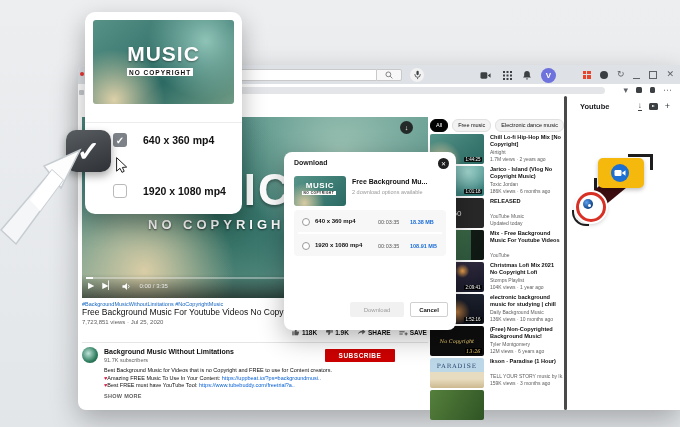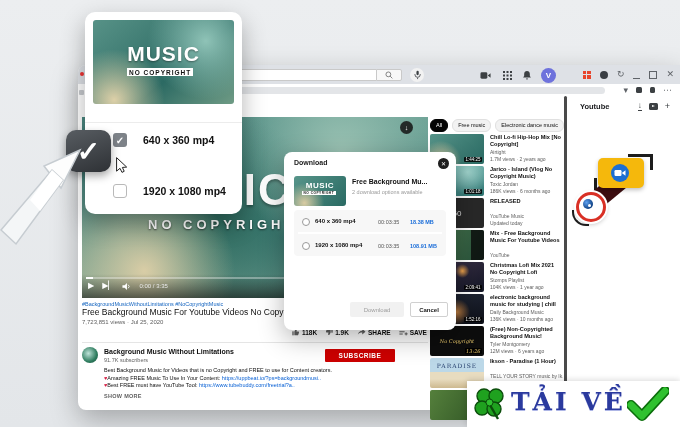--- a/index.html
+++ b/index.html
@@ -482,31 +482,14 @@
       </div>
     </div>
     <div class="a eye">
       <div class="a eye-in">
           <div class="a eye-glint"></div>
         </div>
     </div>
     <div class="a arc"></div>
   </div>
 
-  <div class="a banner">
-    <svg class="a clover" width="38" height="38" viewBox="0 0 38 38">
-      <g fill="#1fa11f" stroke="#0b4d0b" stroke-width="1.4">
-        <circle cx="13" cy="11" r="7"></circle>
-          <circle cx="25" cy="11" r="7"></circle>
-        <circle cx="11" cy="23" r="7"></circle>
-          <circle cx="23" cy="24" r="7"></circle>
-      </g>
-      <path d="M19 20 L27 34" stroke="#0b4d0b" stroke-width="2.4" fill="none"></path>
-      <circle cx="18.5" cy="17.5" r="3.5" fill="#2fbf2f" stroke="#0b4d0b" stroke-width="1"></circle>
-    </svg>
-    <span class="a banner-text">TẢI VỀ</span>
-    <svg class="a banner-check" width="42" height="34" viewBox="0 0 42 34">
-      <path d="M4 18 L15 29 L38 4" fill="none" stroke="#0b6e0b" stroke-width="10" stroke-linecap="round" stroke-linejoin="round"></path>
-      <path d="M4 18 L15 29 L38 4" fill="none" stroke="#2fc12f" stroke-width="7" stroke-linecap="round" stroke-linejoin="round"></path>
-    </svg>
-  </div>
 
 </div>
 
 </body></html>

